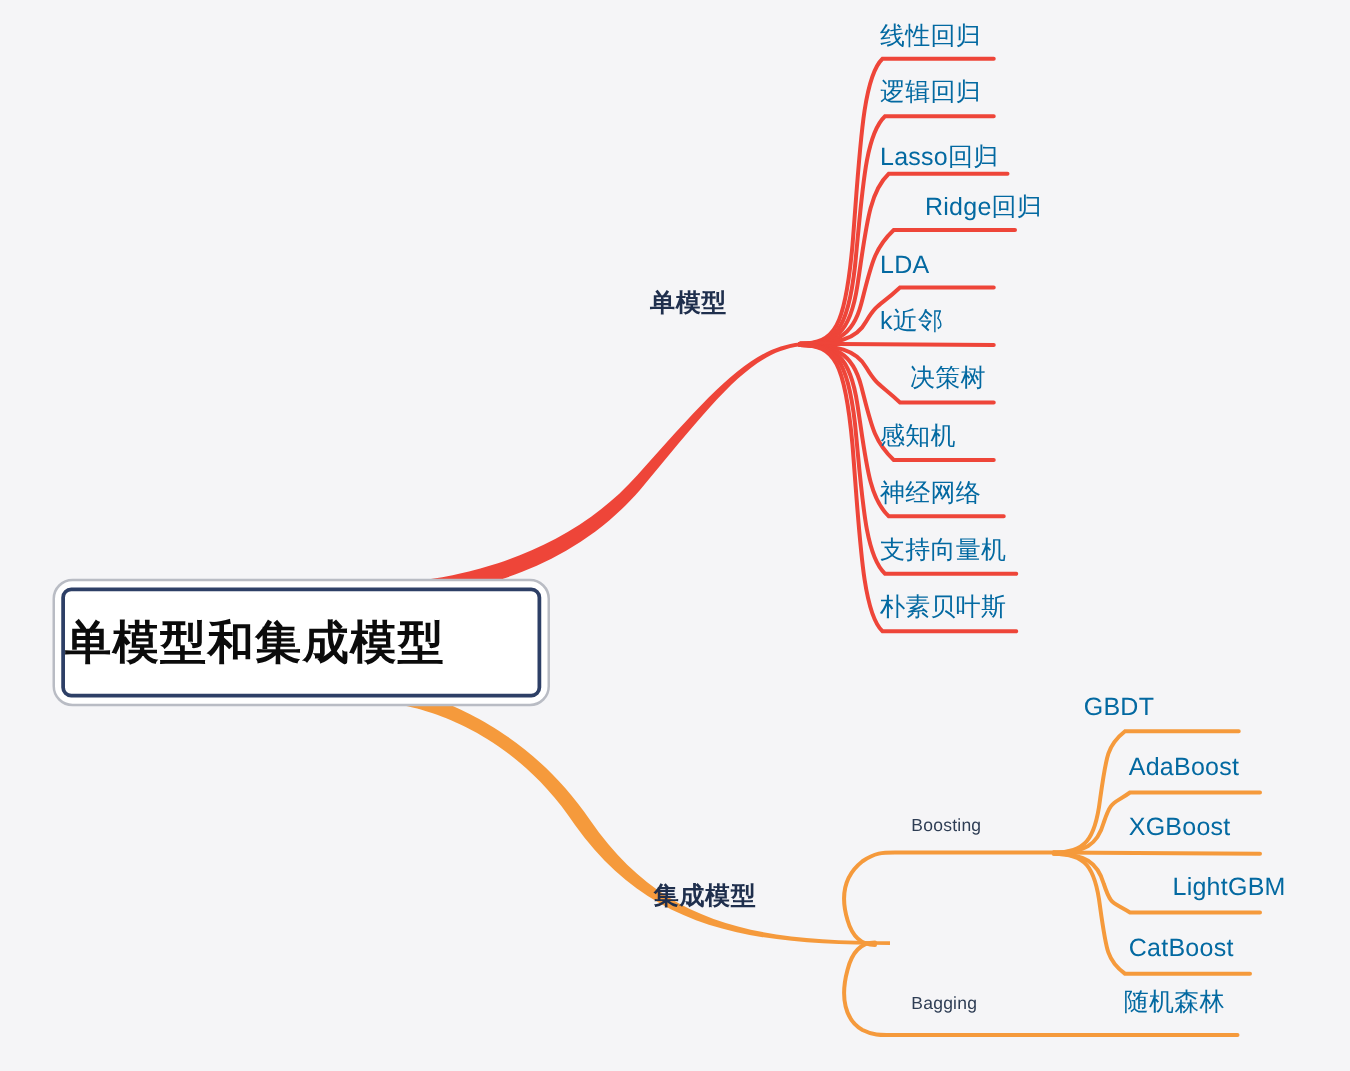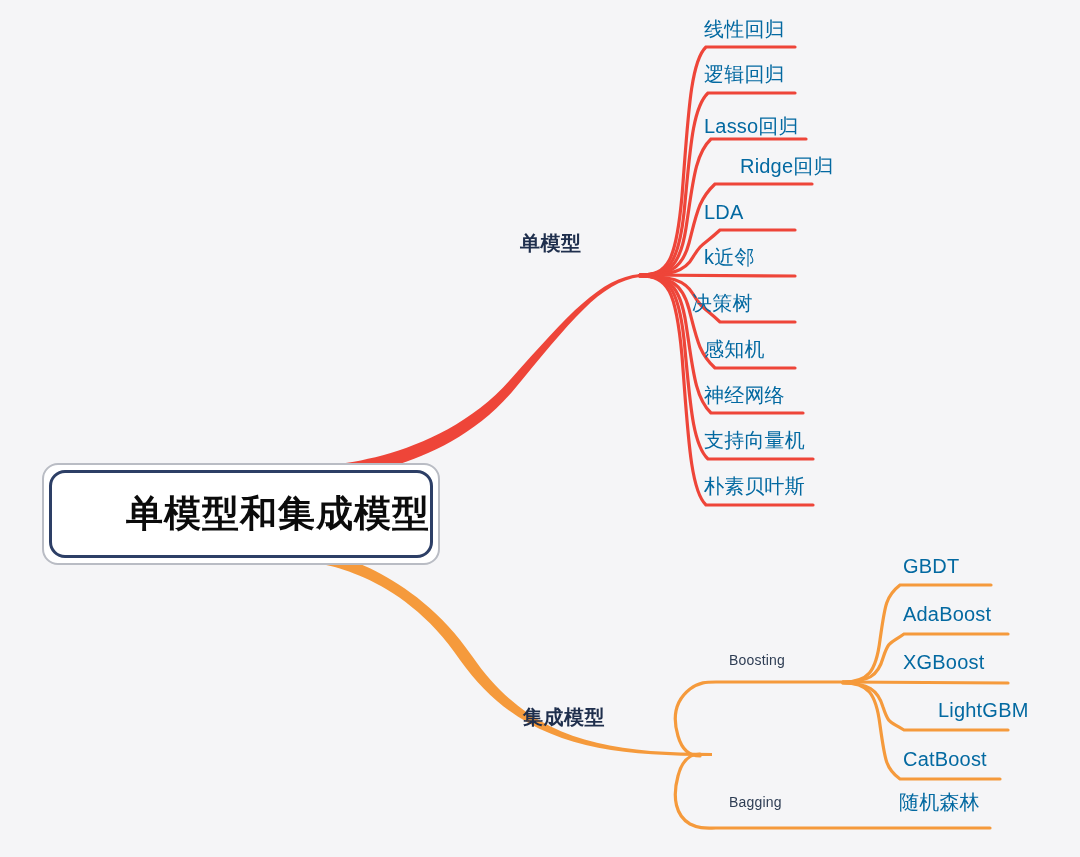--- a/index.html
+++ b/index.html
@@ -62,24 +62,24 @@
     border: 2px solid #b9bcc4;
     border-radius: 16px;
     padding: 5px;
   }
   #central-node-inner {
     width: 100%;
     height: 100%;
     box-sizing: border-box;
     background: #ffffff;
     border: 3px solid #2d3f66;
-    border-radius: 16px;
+    border-radius: 8px;
     display: flex;
     align-items: center;
-    justify-content: flex-end;
+    justify-content: flex-start;
   }
   #central-node-text {
     font-size: 37px;
     font-weight: 700;
     color: #0b0b0b;
     letter-spacing: 1px;
     white-space: nowrap;
     font-family: "Liberation Sans", "DejaVu Sans", sans-serif;
   }
 </style>
@@ -144,30 +144,30 @@
   <div class="node-label branch-main" style="left:520px; top:233px;">单模型</div>
 
   <div class="node-label branch-main" style="left:523px; top:707px;">集成模型</div>
 
   <div class="node-label leaf" style="left:704px; top:19px;">线性回归</div>
   <div class="node-label leaf" style="left:704px; top:64px;">逻辑回归</div>
   <div class="node-label leaf" style="left:704px; top:116px;">Lasso回归</div>
   <div class="node-label leaf" style="left:704px; top:156px;margin-left:36px;">Ridge回归</div>
   <div class="node-label leaf" style="left:704px; top:202px;">LDA</div>
   <div class="node-label leaf" style="left:704px; top:247px;">k近邻</div>
-  <div class="node-label leaf" style="left:692px; top:293px;">决策树</div>
+  <div class="node-label leaf" style="left:728px; top:293px;">决策树</div>
   <div class="node-label leaf" style="left:704px; top:339px;">感知机</div>
   <div class="node-label leaf" style="left:704px; top:385px;">神经网络</div>
   <div class="node-label leaf" style="left:704px; top:430px;">支持向量机</div>
   <div class="node-label leaf" style="left:704px; top:476px;">朴素贝叶斯</div>
 
   <div class="node-label branch-sub" style="left:729px; top:653px;">Boosting</div>
   <div class="node-label branch-sub" style="left:729px; top:795px;">Bagging</div>
 
-  <div class="node-label leaf" style="left:903px; top:556px;">GBDT</div>
+  <div class="node-label leaf" style="left:867px; top:556px;">GBDT</div>
   <div class="node-label leaf" style="left:903px; top:604px;">AdaBoost</div>
   <div class="node-label leaf" style="left:903px; top:652px;">XGBoost</div>
   <div class="node-label leaf" style="left:903px; top:700px;margin-left:35px;">LightGBM</div>
   <div class="node-label leaf" style="left:903px; top:749px;">CatBoost</div>
 
   <div class="node-label leaf" style="left:899px; top:792px;">随机森林</div>
 
 </div>
 
 </body></html>

